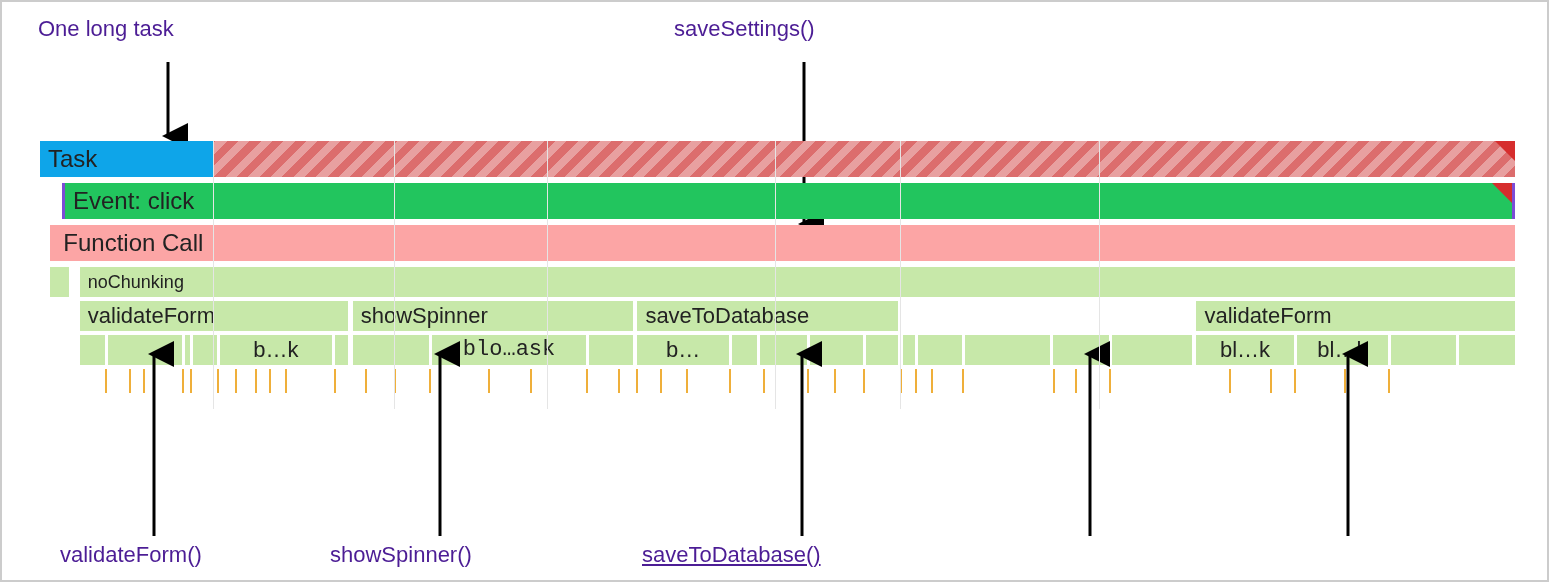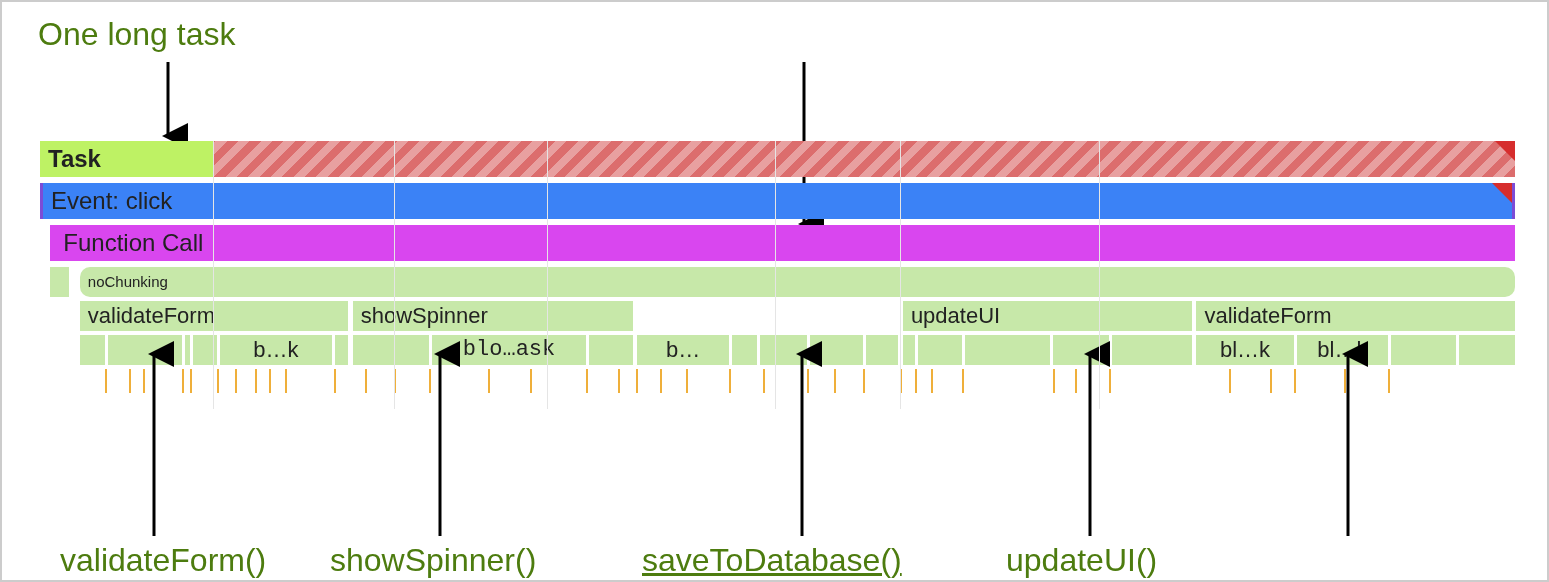--- a/index.html
+++ b/index.html
@@ -1,53 +1,54 @@
 <!DOCTYPE html>
 <html><head>
 <meta charset="utf-8">
 <style>
 * { box-sizing: border-box; margin: 0; padding: 0; }
 body { font-family: Arial, Helvetica, sans-serif; background: #fff; }
 .frame { width: 1549px; height: 582px; border: 2px solid #ccc; position: relative; background: #fff; }
 .chart { position: absolute; left: 38px; top: 139px; width: 1475px; }
 .bar { height: 36px; position: relative; margin-bottom: 6px; font-size: 24px; color: #222; line-height: 36px; padding-left: 8px; white-space: nowrap; overflow: hidden; }
-.bar.small { height: 30px; font-size: 15px; line-height: 30px; margin-bottom: 4px; border-radius: 10px; }
-.task-bar { background: #bef264; font-weight: bold; }
+.bar.small { height: 30px; font-size: 18px; line-height: 30px; margin-bottom: 4px; }
+.task-bar { background: #0ea5e9; }
 .task-bar .hashed {
   position: absolute; top: 0; bottom: 0; right: 0;
   background: repeating-linear-gradient(-45deg, #dc6d6d 0 8px, #e8a0a0 8px 16px);
 }
 .task-bar .hashed::after {
   content: ""; position: absolute; right: 0; top: 0; width: 0; height: 0;
   border-left: 20px solid transparent; border-top: 20px solid #d62d2d;
 }
-.event-bar { background: #3b82f6; border-left: 3px solid #7c4cd6; border-right: 3px solid #7c4cd6; }
+.event-bar { background: #22c55e; border-left: 3px solid #7c4cd6; border-right: 3px solid #7c4cd6; margin-left: 22px; }
 .event-bar::after {
   content: ""; position: absolute; right: 0; top: 0; width: 0; height: 0;
   border-left: 20px solid transparent; border-top: 20px solid #d62d2d;
 }
-.func-bar { background: #d946ef; padding-left: 13px; }
+.func-bar { background: #fca5a5; padding-left: 13px; }
 .green-bar { background: #c7e8a9; }
 .row5 { position: relative; height: 30px; margin-bottom: 4px; }
 .row5 .seg { position: absolute; top: 0; height: 30px; background: #c7e8a9; font-size: 22px; line-height: 30px; padding-left: 8px; color: #222; white-space: nowrap; overflow: hidden; }
 .row6 { position: relative; height: 30px; margin-bottom: 4px; }
 .row6 .seg { position: absolute; top: 0; height: 30px; background: #c7e8a9; font-size: 22px; line-height: 30px; text-align: center; color: #222; white-space: nowrap; overflow: hidden; }
 .ticks { position: relative; height: 40px; }
 .ticks span { position: absolute; top: 0; width: 2px; height: 24px; background: #efaf3a; }
 .vline { position: absolute; top: 0; bottom: 0; width: 1px; background: #e5e5e5; z-index: 5; pointer-events: none; }
-.label { position: absolute; font-size: 32px; color: #4d7c0f; font-family: "Helvetica Neue", Arial, sans-serif; font-weight: 400; }
+.label { position: absolute; font-size: 22px; color: #4c1d95; font-family: "Helvetica Neue", Arial, sans-serif; font-weight: 400; }
 .arrow { position: absolute; }
 svg { display: block; }
 </style>
 </head>
 <body>
 
 <div class="frame">
 
   <div class="label" style="left:36px; top:14px;">One long task</div>
+  <div class="label" style="left:672px; top:14px;">saveSettings()</div>
 
   <svg class="arrow" style="left:146px; top:60px;" width="40" height="92">
       <defs>
         <marker id="ah1" markerWidth="10" markerHeight="10" refX="5" refY="8" orient="auto">
           <path d="M0,0 L10,0 L5,10 Z" fill="#000"></path>
         </marker>
       </defs>
       <line x1="20" y1="0" x2="20" y2="74" stroke="#000" stroke-width="3" marker-end="url(#ah1)"></line>
     </svg>
   <svg class="arrow" style="left:782px; top:60px;" width="40" height="180">
@@ -81,21 +82,21 @@
     <div class="row5">
       <div class="seg" id="nc-pre" style="left: 0.7%; width: 1.3%;"></div>
       <div class="bar small green-bar" id="nc-bar" style="position: absolute; top: 0px; right: 0px; left: 2.7%;">
         <span>noChunking</span>
       </div>
     </div>
 
     <div class="row5" id="row-functions">
         <div class="seg" style="left: 2.7%; width: 18.2%;">validateForm</div>
         <div class="seg" style="left: 21.2%; width: 19%;">showSpinner</div>
-        <div class="seg" style="left: 58.5%; width: 19.6%;">updateUI</div>
+        <div class="seg" style="left: 40.5%; width: 17.7%;">saveToDatabase</div>
         <div class="seg" style="left: 78.4%; width: 21.6%;">validateForm</div>
       </div>
 
     <div class="row6" id="row-blocks">
         <div class="seg" style="left: 2.7%; width: 1.7%;"></div>
         <div class="seg" style="left: 4.6%; width: 5%;"></div>
         <div class="seg" style="left: 9.8%; width: 0.4%;"></div>
         <div class="seg" style="left: 10.4%; width: 1.6%;"></div>
         <div class="seg" style="left: 12.2%; width: 7.6%; text-align: center;">b…k</div>
         <div class="seg" style="left: 20%; width: 0.9%;"></div>
@@ -177,15 +178,14 @@
   <svg class="arrow" style="left:1068px; top:334px;" width="40" height="200">
       <line x1="20" y1="200" x2="20" y2="18" stroke="#000" stroke-width="3" marker-end="url(#ahU)"></line>
     </svg>
   <svg class="arrow" style="left:1326px; top:334px;" width="40" height="200">
       <line x1="20" y1="200" x2="20" y2="18" stroke="#000" stroke-width="3" marker-end="url(#ahU)"></line>
     </svg>
 
   <div class="label" style="left:58px; top:540px;">validateForm()</div>
   <div class="label" style="left:328px; top:540px;">showSpinner()</div>
   <div class="label" style="left:640px; top:540px;text-decoration:underline;">saveToDatabase()</div>
-  <div class="label" style="left:1004px; top:540px;">updateUI()</div>
 
 </div>
 
 </body></html>

